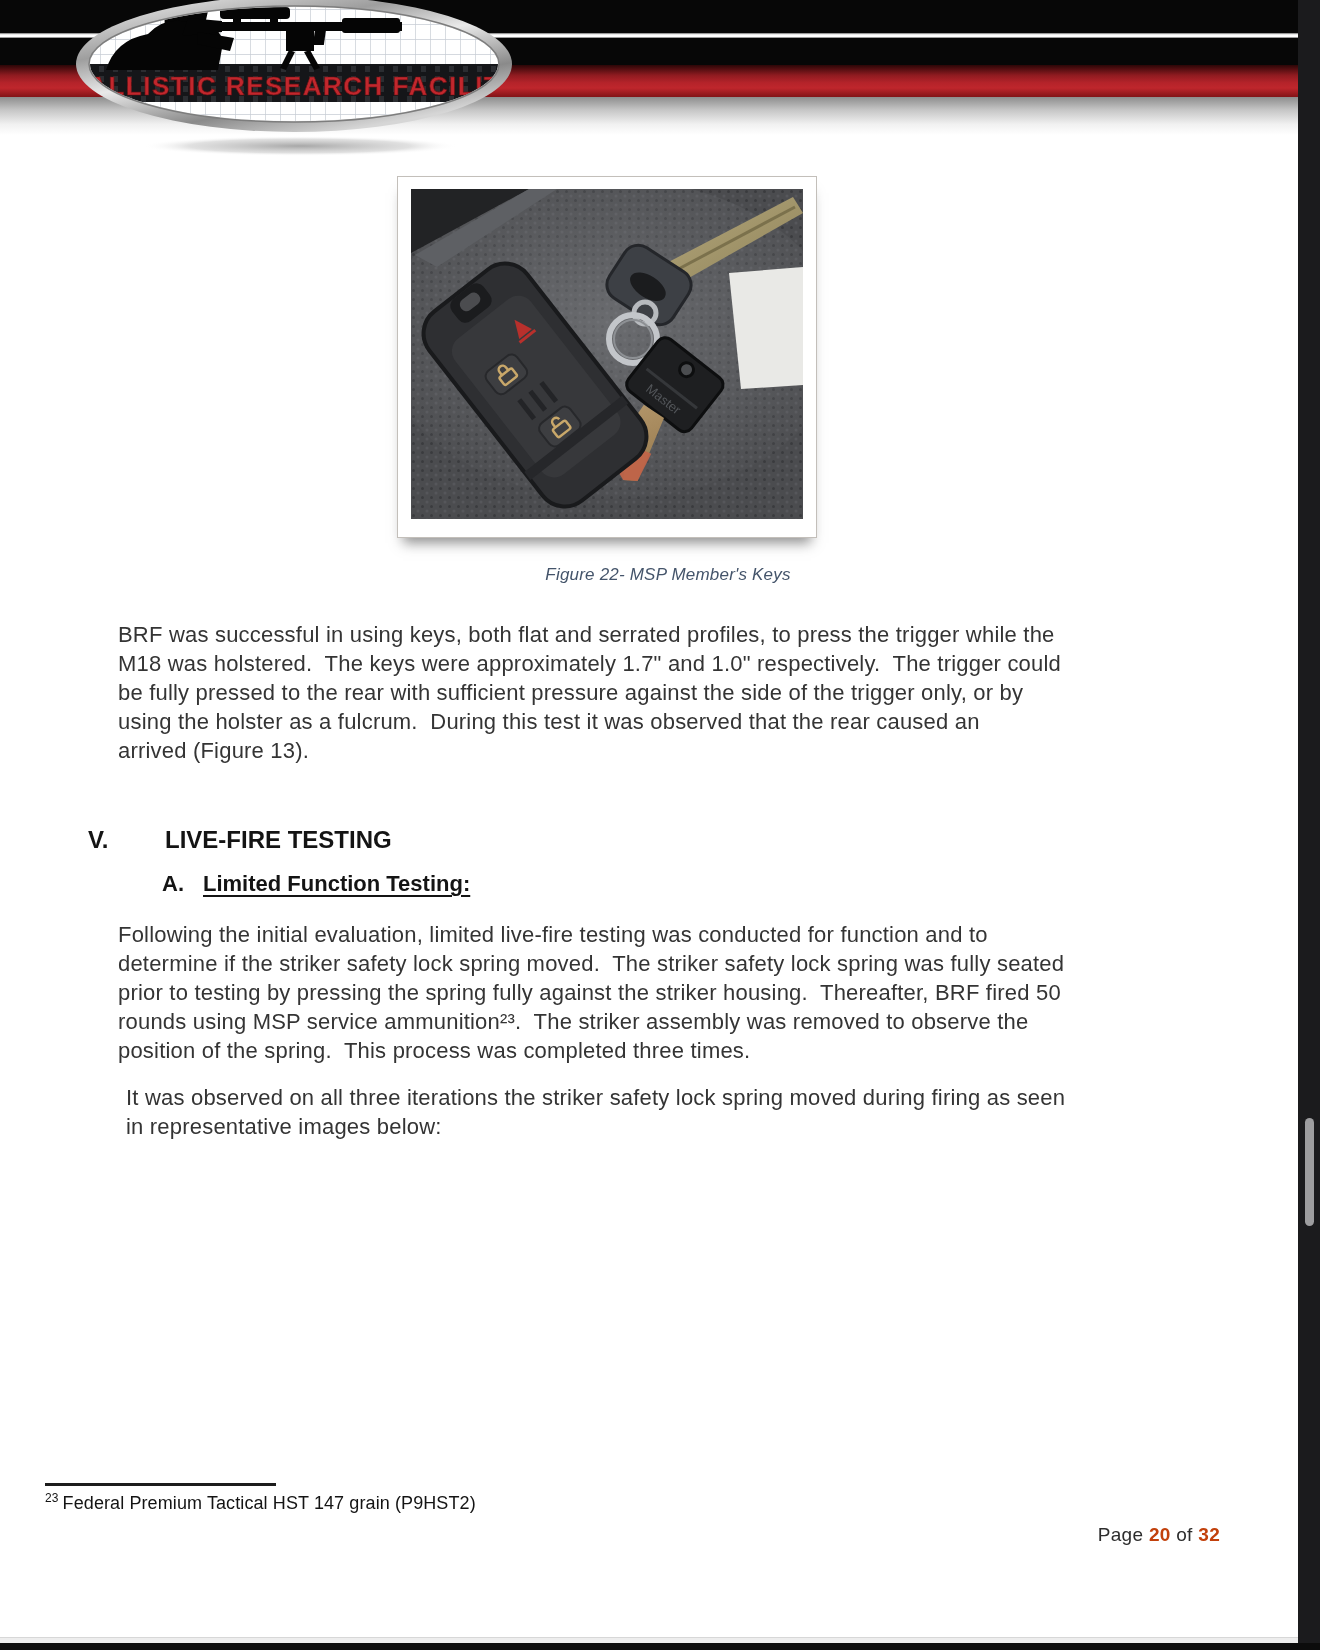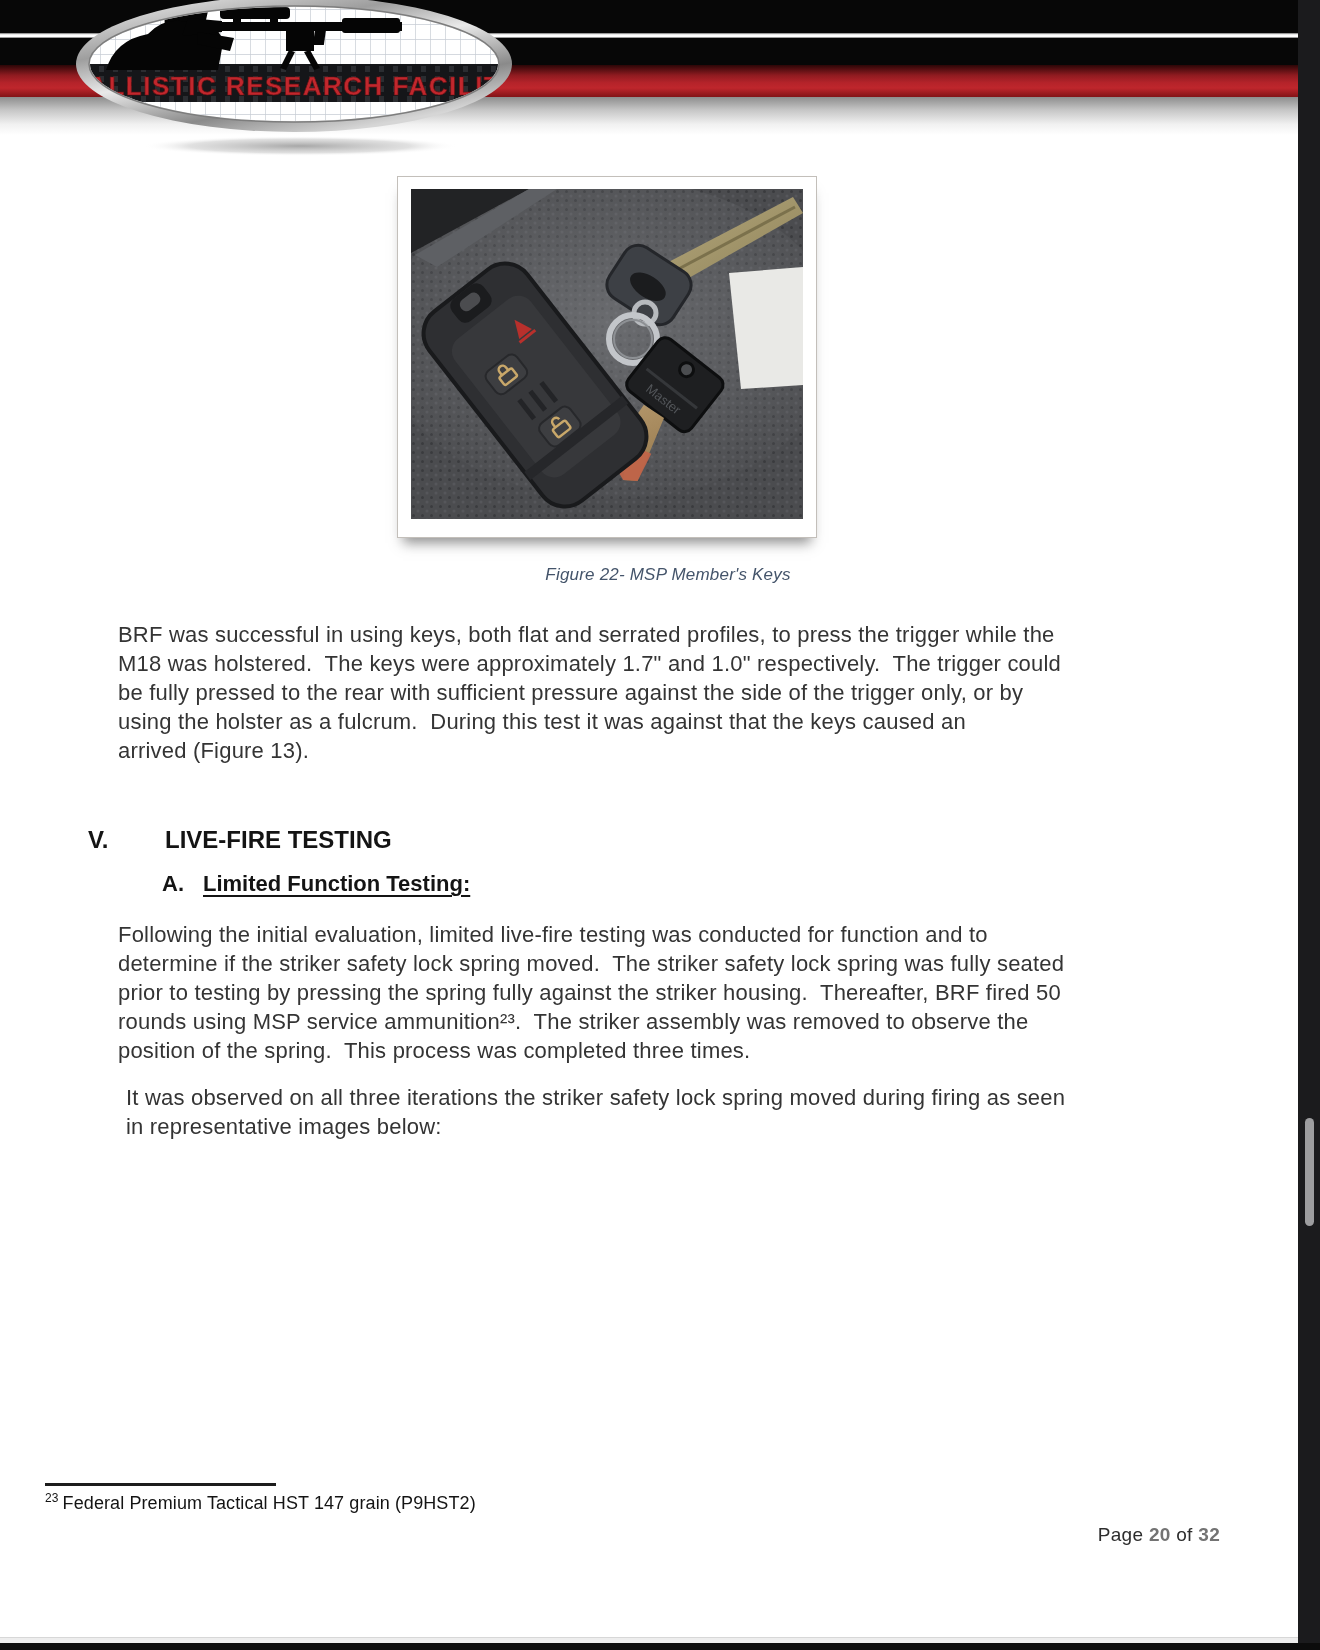--- a/index.html
+++ b/index.html
@@ -27,21 +27,21 @@
   .hV{position:absolute;left:88px;top:826px;font-size:24px;font-weight:bold;color:#141414;display:flex;}
   .hV .num{width:77px;}
   .hA{position:absolute;left:162px;top:871px;font-size:22px;font-weight:bold;color:#141414;display:flex;}
   .hA .letter{margin-right:19px;}
   .hA .ttl{text-decoration:underline;text-decoration-thickness:2px;text-underline-offset:4px;}
   
   .fn-rule{position:absolute;left:45px;top:1483px;width:231px;height:3px;background:#1c1c1c;}
   .footnote{position:absolute;left:45px;top:1491px;font-size:18px;color:#141414;letter-spacing:.1px;}
   .footnote sup{font-size:12px;margin-right:4px;}
   .pagenum{position:absolute;right:100px;top:1524px;font-size:19px;color:#2d2d2d;letter-spacing:.3px;}
-  .pagenum b{color:#737373;}
+  .pagenum b{color:#c2410c;}
   
   .scroll-track{position:absolute;right:0;top:0;width:22px;height:1650px;background:#1b1b1d;}
   .scroll-thumb{position:absolute;right:6px;top:1118px;width:9px;height:108px;border-radius:5px;
                 background:#9d9d9f;}
   .bottom-strip{position:absolute;left:0;top:1637px;width:1298px;height:6px;background:#ededed;
                 border-top:1px solid #d7d7d7;}
   .bottom-bar{position:absolute;left:0;top:1643px;width:1320px;height:7px;background:#0c0c0c;}
 </style>
 </head>
 <body>
@@ -183,21 +183,21 @@
       </g>
     </svg>
   </figure>
 
   <div class="caption">Figure 22- MSP Member's Keys</div>
 
   <div class="body-text" style="top:620px;">
     <div class="line">BRF was successful in using keys, both flat and serrated profiles, to press the trigger while the</div>
     <div class="line">M18 was holstered.  The keys were approximately 1.7" and 1.0" respectively.  The trigger could</div>
     <div class="line">be fully pressed to the rear with sufficient pressure against the side of the trigger only, or by</div>
-    <div class="line">using the holster as a fulcrum.  During this test it was against that the keys caused an</div>
+    <div class="line">using the holster as a fulcrum.  During this test it was observed that the rear caused an</div>
     <div class="line">arrived (Figure 13).</div>
   </div>
 
   <div class="hV">
     <span class="num">V.</span>
     <span class="ttl">LIVE-FIRE TESTING</span>
   </div>
 
   <div class="hA">
     <span class="letter">A.</span>

